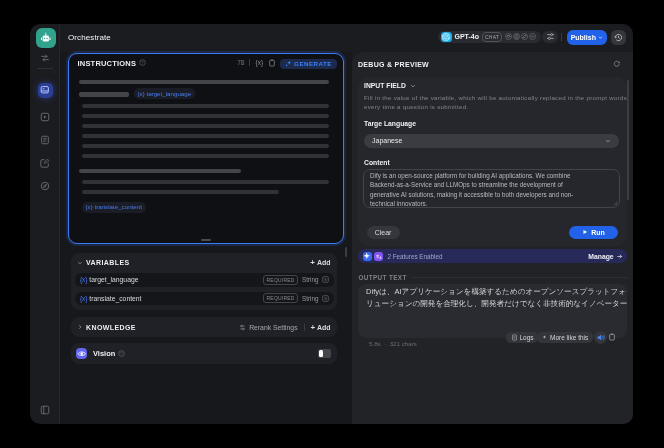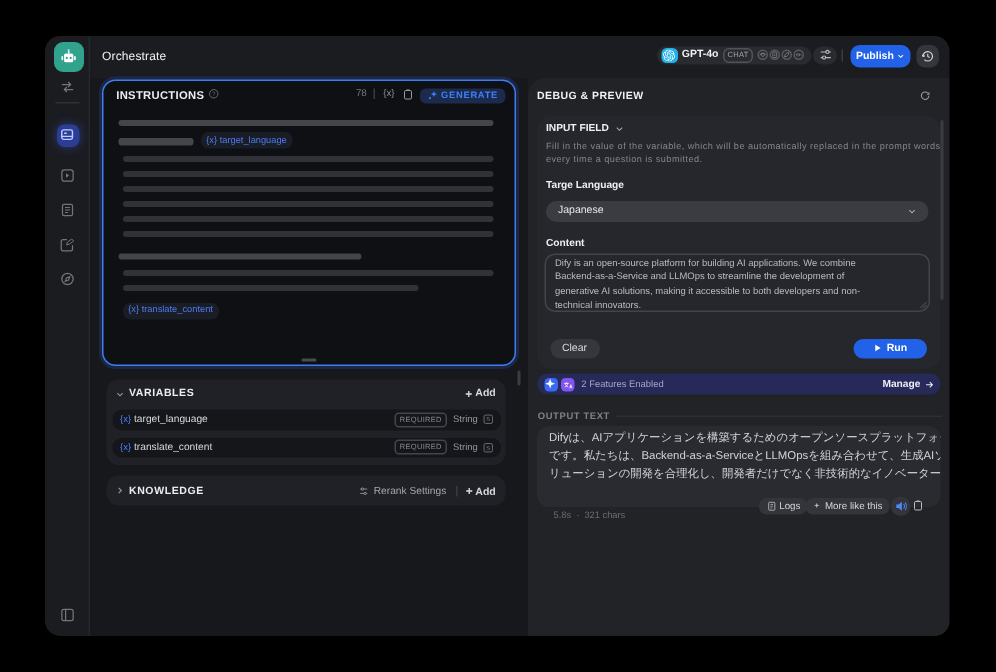--- a/index.html
+++ b/index.html
@@ -192,20 +192,36 @@
             <path d="M2 3.5h8M2 8.5h8" stroke="currentColor"></path>
             <circle cx="4.5" cy="3.5" r="1.3" fill="#1f2126" stroke="currentColor"></circle>
             <circle cx="7.5" cy="8.5" r="1.3" fill="#1f2126" stroke="currentColor"></circle>
           </svg>
         Rerank Settings
         <div style="width:1px;height:7px;background:#3a3b41;margin:0 6px"></div>
         <span style="color:#d9dade;font-weight:bold;font-size:7px;"><span style="font-size:8px;">+</span> Add</span>
       </div>
     </div>
 
+    <div class="card" style="top:290.5px;height:21.5px;display:flex;align-items:center;padding:0 5px;">
+      <div style="width:11.5px;height:11.5px;border-radius:4px;background:#6166f0;display:flex;align-items:center;justify-content:center;">
+        <svg width="9.5" height="9.5" viewBox="0 0 12 12">
+            <path d="M1.2 6C2.9 3 9.1 3 10.8 6 9.1 9 2.9 9 1.2 6z" fill="none" stroke="#fff" stroke-width="1.1"></path>
+            <circle cx="6" cy="6" r="1.6" fill="#fff"></circle>
+          </svg>
+      </div>
+      <div style="color:#eff0f2;font-size:7.5px;font-weight:bold;margin-left:6px;">Vision</div>
+      <svg width="7" height="7" viewBox="0 0 10 10" style="color:#6f7178;margin-left:3px">
+          <circle cx="5" cy="5" r="4" fill="none" stroke="currentColor" stroke-width=".9"></circle>
+          <text x="5" y="7.2" font-size="6" fill="currentColor" text-anchor="middle">?</text>
+        </svg>
+      <div style="margin-left:auto;margin-right:1.5px;width:13px;height:9px;border-radius:2.5px;background:#45474d;position:relative;">
+        <div style="position:absolute;left:1.2px;top:1.2px;width:4.8px;height:6.6px;border-radius:1.5px;background:#fff;"></div>
+      </div>
+    </div>
     <div id="lscroll"></div>
   </div>
 
   <div id="rpanel">
     <div id="dbghead">
       <div class="t">DEBUG &amp; PREVIEW</div>
       <svg width="7.5" height="7.5" viewBox="0 0 12 12" style="margin-left:auto;color:#9fa1a7">
           <path d="M10 6a4 4 0 1 1-1.2-2.8M10 2.5v2h-2" fill="none" stroke="currentColor" stroke-width="1.1"></path>
         </svg>
     </div>
@@ -252,21 +268,20 @@
       <div id="manage">Manage&nbsp;<svg width="7" height="7" viewBox="0 0 10 10">
             <path d="M2 5h6M5.5 2.5L8 5 5.5 7.5" fill="none" stroke="#eceef8" stroke-width="1"></path>
           </svg></div>
     </div>
     <div id="outlab">
         <div class="t">OUTPUT TEXT</div>
         <div class="ln"></div>
       </div>
     <div id="outcard">
         <div style="white-space:nowrap">Difyは、AIアプリケーションを構築するためのオープンソースプラットフォーム</div>
-        <div style="white-space:nowrap">です。私たちは、Backend-as-a-ServiceとLLMOpsを組み合わせて、生成AIソ</div>
         <div style="white-space:nowrap">リューションの開発を合理化し、開発者だけでなく非技術的なイノベーターにも</div>
       </div>
     <div id="meta">5.8s&nbsp;&nbsp;·&nbsp;&nbsp;321 chars</div>
     <div class="pill" style="left:154px;top:280px;">
       <svg width="7" height="7" viewBox="0 0 12 12" style="margin-right:2px;color:#b9bbc0">
           <rect x="2.5" y="1.5" width="7" height="9" rx="1" fill="none" stroke="currentColor"></rect>
           <path d="M4.5 4h3M4.5 6h3M4.5 8h2" stroke="currentColor" stroke-width=".8"></path>
         </svg>Logs</div>
     <div class="pill" style="left:184.5px;top:280px;">
       <svg width="7" height="7" viewBox="0 0 12 12" style="margin-right:2px;color:#b9bbc0">

